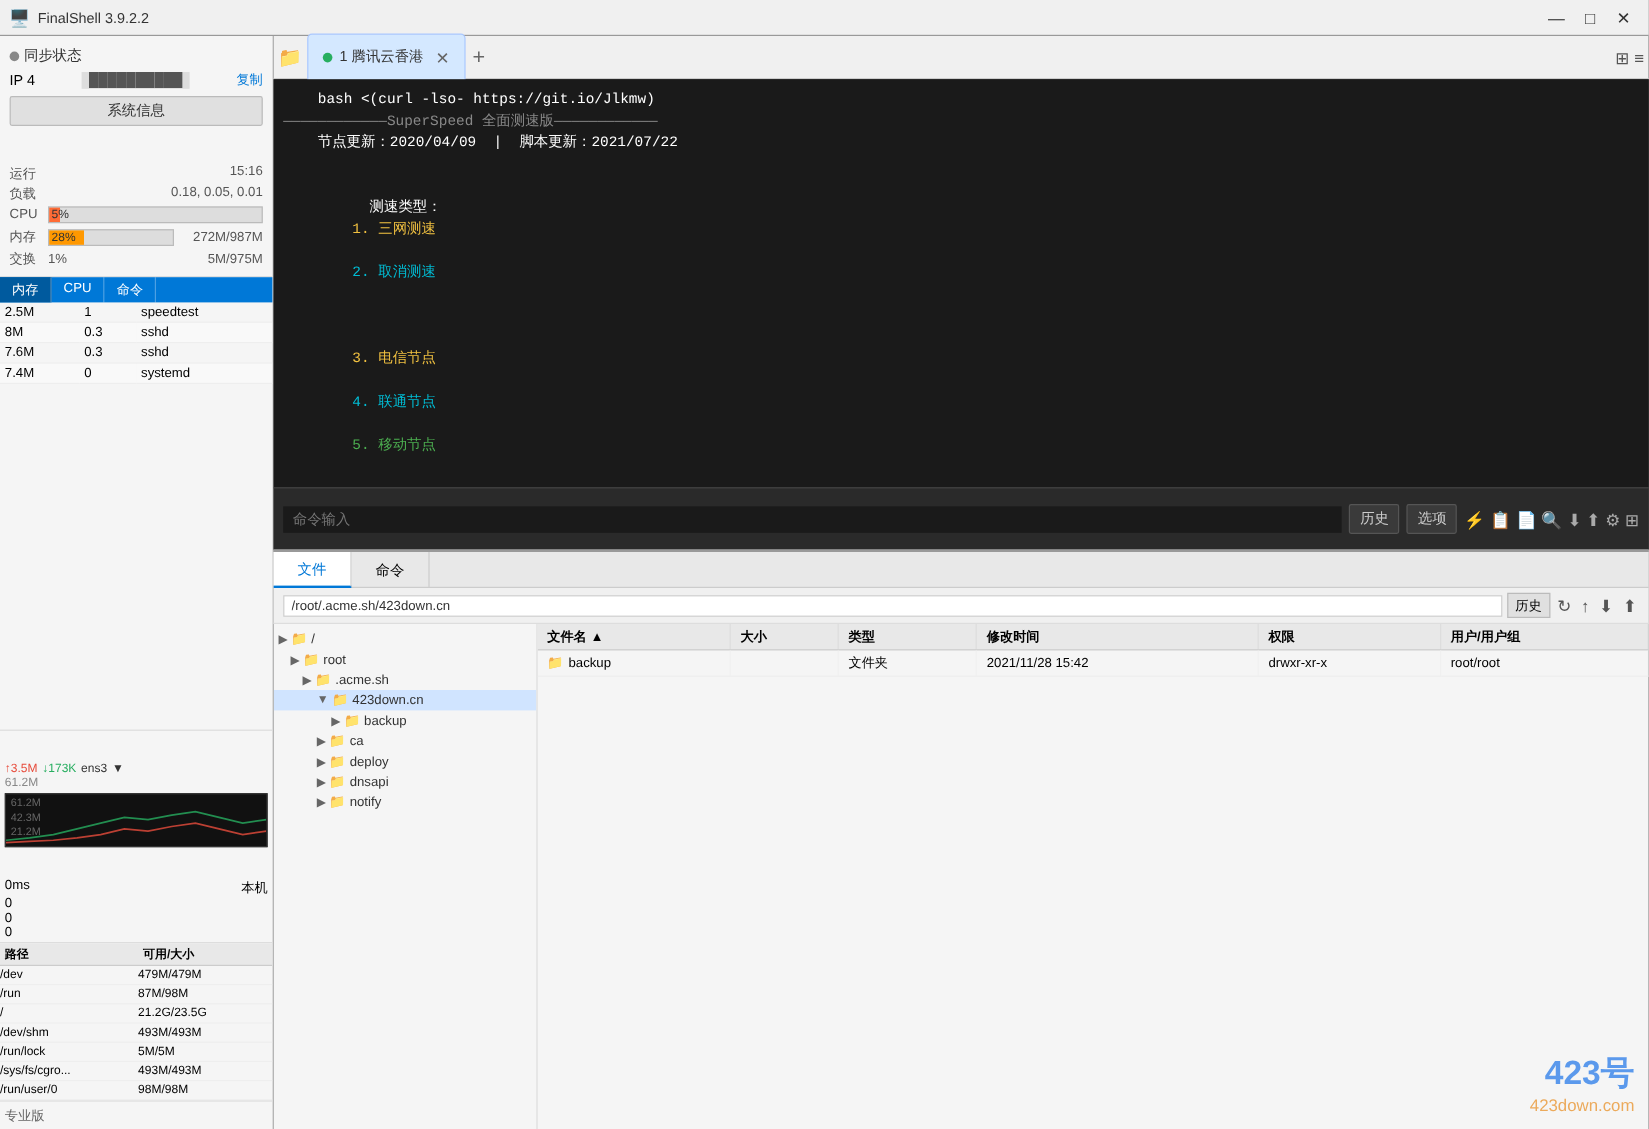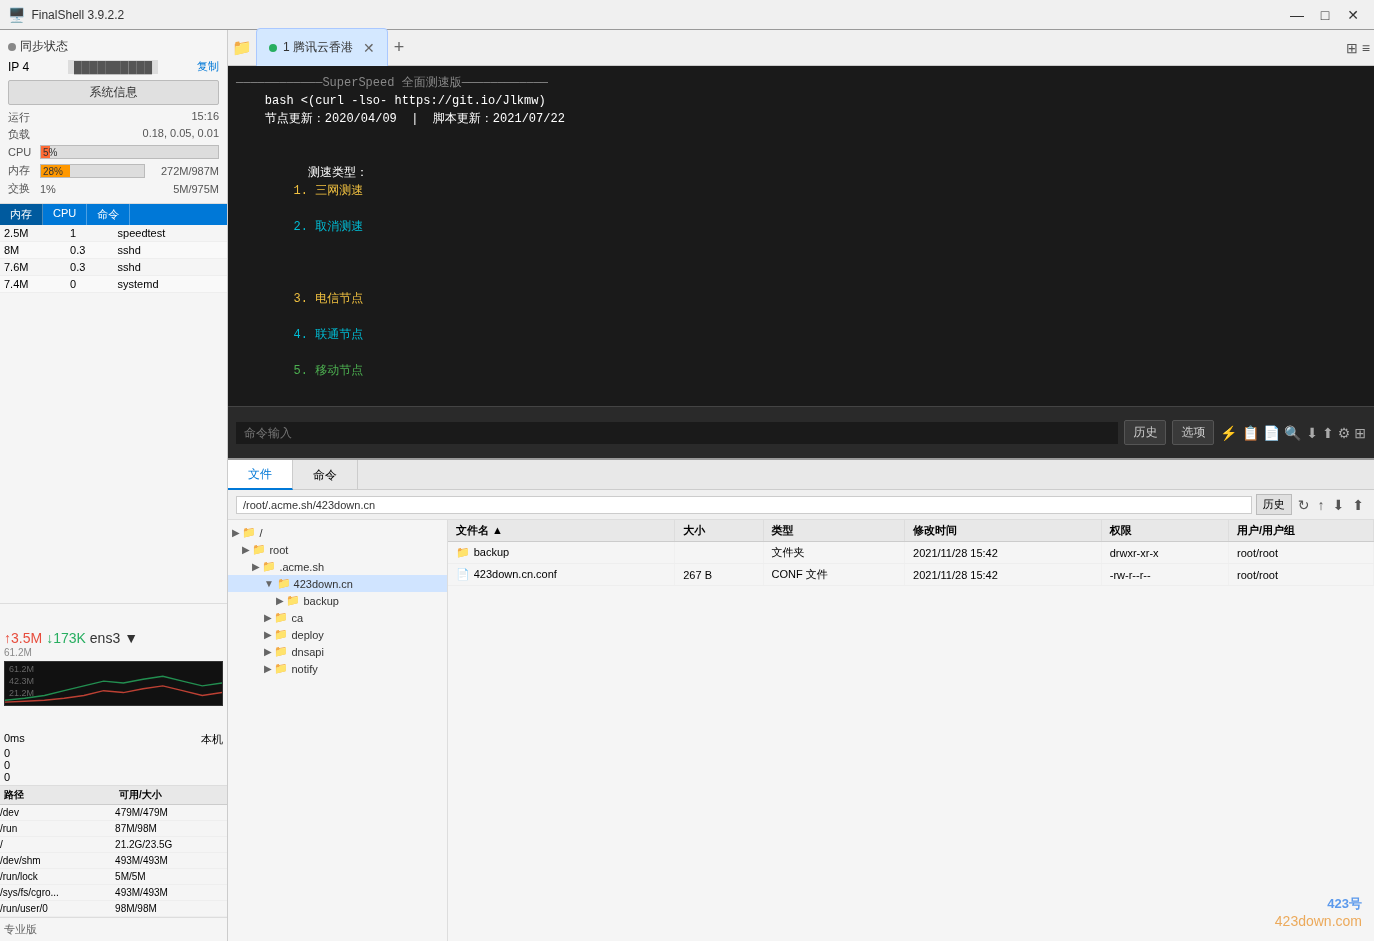--- a/index.html
+++ b/index.html
@@ -42,21 +42,21 @@
     .sync-status { display: flex; align-items: center; gap: 4px; font-size: 12px; color: #333; padding: 2px 0; }
     .sync-dot { width: 8px; height: 8px; background: #888; border-radius: 50%; }
     .ip-row { display: flex; align-items: center; justify-content: space-between; padding: 2px 0; }
     .copy-btn {
       font-size: 11px; color: #0078d7; background: none; border: none; cursor: pointer;
     }
     .sysinfo-btn {
       width: 100%; margin: 4px 0; padding: 3px 0; background: #e0e0e0;
       border: 1px solid #bbb; border-radius: 2px; cursor: pointer; font-size: 12px; color: #333;
     }
-    .info-rows { font-size: 11px; color: #555; }
+    .info-rows { font-size: 11px; color: #555; margin-top: 27px; }
     .info-row { display: flex; justify-content: space-between; padding: 1px 0; }
 
     
     .progress-row { display: flex; align-items: center; gap: 4px; padding: 2px 0; }
     .progress-label { width: 28px; font-size: 11px; color: #555; }
     .progress-bar-outer { height: 14px; background: #ddd; border: 1px solid #bbb; flex: 1; position: relative; }
     .progress-bar-inner { height: 100%; }
     .progress-text { position: absolute; left: 2px; top: 0; font-size: 10px; line-height: 14px; color: #333; }
     .progress-right { font-size: 11px; color: #555; width: 70px; text-align: right; }
 
@@ -68,21 +68,21 @@
     .proc-tab.active { background: #005a9e; }
 
     
     .proc-list { flex: 1; overflow: auto; }
     .proc-list table { width: 100%; border-collapse: collapse; font-size: 11px; }
     .proc-list td { padding: 2px 4px; border-bottom: 1px solid #eee; }
     .proc-list tr:nth-child(even) { background: #f9f9f9; }
 
     
     .net-section { border-top: 1px solid #ddd; padding: 2px 4px; }
-    .net-header { display: flex; gap: 4px; font-size: 14px; color: #333; margin-top: 24px; }
+    .net-header { display: flex; gap: 4px; font-size: 10px; color: #333; margin-top: 24px; }
     .net-up { color: #e74c3c; }
     .net-down { color: #27ae60; }
     .net-graph { height: 40px; background: #1a1a2e; margin: 2px 0; position: relative; overflow: hidden; }
     .ping-section { padding: 2px 4px; font-size: 11px; }
     .ping-row { display: flex; justify-content: space-between; margin-top: 20px; }
 
     
     .disk-section { border-top: 1px solid #ddd; overflow: auto; max-height: 160px; }
     .disk-table { width: 100%; border-collapse: collapse; font-size: 10px; }
     .disk-table th { background: #e8e8e8; padding: 2px 4px; text-align: left; border-bottom: 1px solid #ccc; }
@@ -214,21 +214,21 @@
     }
     .file-list td { padding: 3px 8px; border-bottom: 1px solid #eee; border-right: 1px solid #f0f0f0; }
     .file-folder-icon { color: #e8a000; margin-right: 4px; }
     .file-conf-icon { color: #3a7bd5; margin-right: 4px; }
 
     
     .watermark {
       position: absolute; bottom: 8px; right: 8px; text-align: right;
       opacity: 0.7; pointer-events: none;
     }
-    .watermark-top { color: #1a73e8; font-size: 13px; font-weight: bold; }
+    .watermark-top { color: #1a73e8; font-size: 28px; font-weight: bold; }
     .watermark-bottom { color: #e88a1a; font-size: 14px; }
 
     
     ::-webkit-scrollbar { width: 6px; height: 6px; }
     ::-webkit-scrollbar-track { background: #f0f0f0; }
     ::-webkit-scrollbar-thumb { background: #bbb; border-radius: 3px; }
 
     .swap-row { display: flex; align-items: center; gap: 4px; padding: 1px 0; font-size: 11px; }
   </style>
 </head>
@@ -417,22 +417,22 @@
         <span class="tab-close">✕</span>
       </div>
       <button class="tab-add">+</button>
       <div class="tab-grid-icons">
         <span class="tab-grid-icon">⊞</span>
         <span class="tab-grid-icon">≡</span>
       </div>
     </div>
 
     <div class="terminal" style="height:340px;flex:none;">
+      <div class="terminal-line t-white">    bash &lt;(curl -lso- https://git.io/Jlkmw)</div>
       <div class="terminal-line t-gray">————————————SuperSpeed 全面测速版————————————</div>
-      <div class="terminal-line t-white">    bash &lt;(curl -lso- https://git.io/Jlkmw)</div>
       <div class="terminal-line t-white">    节点更新：2020/04/09  |  脚本更新：2021/07/22</div>
       <div class="terminal-line">&nbsp;</div>
       <div class="terminal-line">
         <span class="t-white">  测速类型：   </span>
         <span class="t-yellow">1. 三网测速</span>
         <span class="t-white">    </span>
         <span class="t-cyan">2. 取消测速</span>
       </div>
       <div class="terminal-line">
         <span class="t-white">              </span>
@@ -541,28 +541,20 @@
             </thead>
             <tbody id="file-tbody">
                 <tr>
                   <td><span class="file-folder-icon">📁</span>backup</td>
                   <td></td>
                   <td>文件夹</td>
                   <td>2021/11/28 15:42</td>
                   <td>drwxr-xr-x</td>
                   <td>root/root</td>
                 </tr>
-                <tr>
-                  <td><span class="file-conf-icon">📄</span>423down.cn.conf</td>
-                  <td>267 B</td>
-                  <td>CONF 文件</td>
-                  <td>2021/11/28 15:42</td>
-                  <td>-rw-r--r--</td>
-                  <td>root/root</td>
-                </tr>
               </tbody>
           </table>
         </div>
       </div>
     </div>
 
   </div>
 </div>
 
 <div class="watermark" style="position:fixed;bottom:12px;right:12px;">

